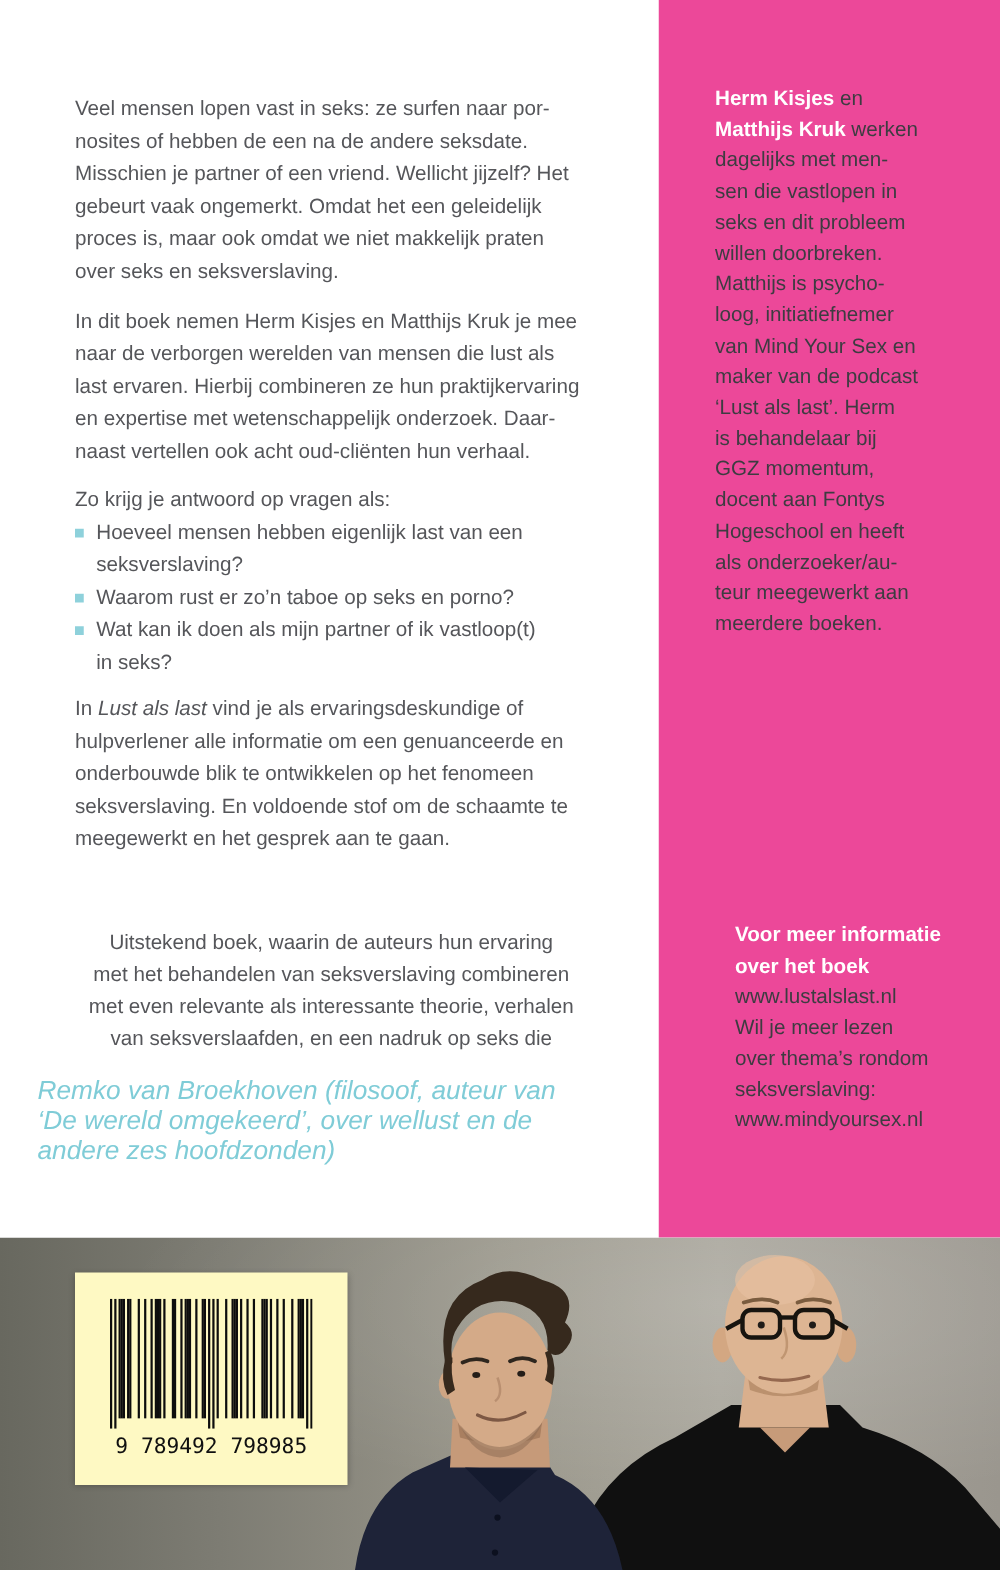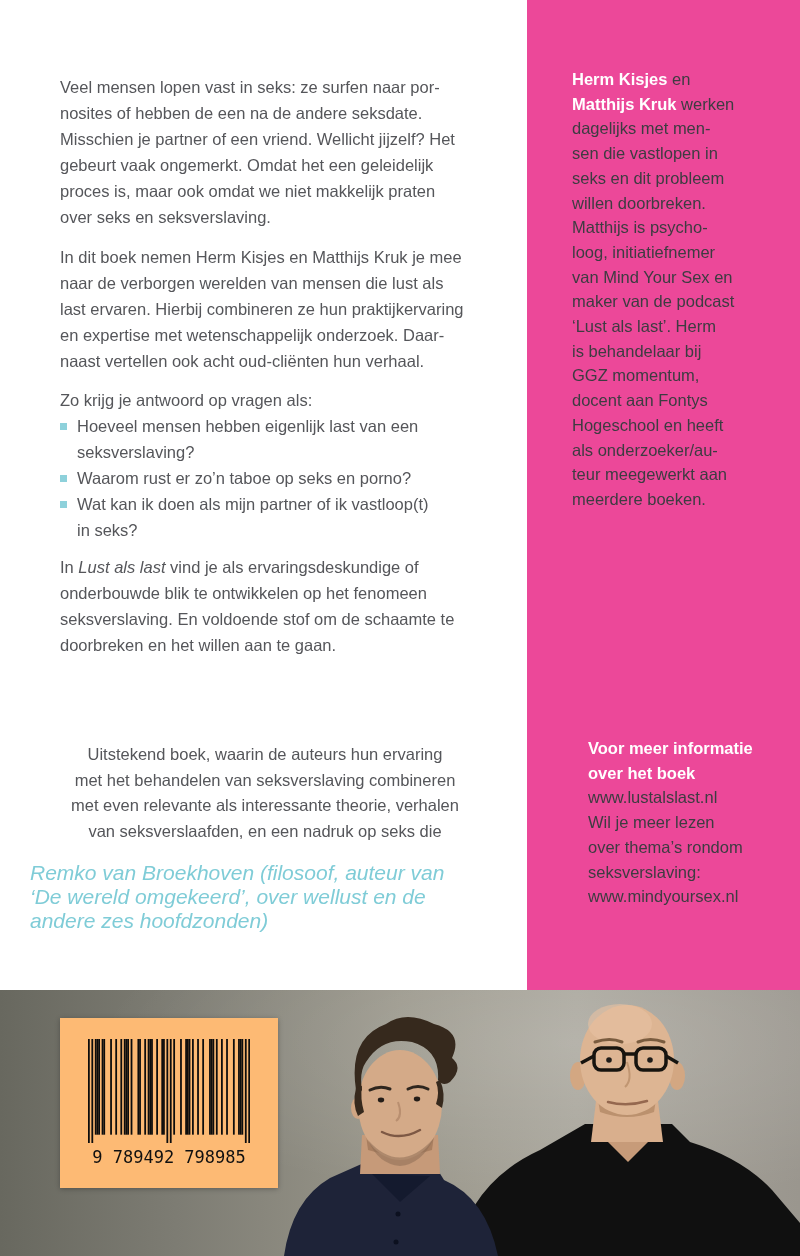--- a/index.html
+++ b/index.html
@@ -29,21 +29,21 @@
     color:#7fccd7;font-style:italic;font-size:21px;line-height:24px;}
 
   
   .pink-panel{position:absolute;left:527px;top:0;width:273px;height:990px;background:#ec4899;}
   #bio{position:absolute;left:45px;top:67px;font-size:16.5px;line-height:24.7px;color:#3d3c41;}
   #info{position:absolute;left:45px;top:736px;font-size:16.5px;line-height:24.7px;color:#3d3c41;margin-left:16px;}
 
   
   .photo-strip{position:absolute;left:0;top:990px;width:800px;height:266px;}
   .photo-strip svg{display:block;}
-  .barcode-box{position:absolute;left:60px;top:28px;width:218px;height:170px;background:#fdba74;
+  .barcode-box{position:absolute;left:60px;top:28px;width:218px;height:170px;background:#fef9c3;
     box-sizing:border-box;padding:21px 28px 8px;display:flex;flex-direction:column;align-items:center;
     box-shadow:0 1px 5px rgba(0,0,0,.28);}
   #bars{width:100%;height:104px;display:block;}
   .isbn{font-family:"DejaVu Sans Mono", monospace;font-size:17px;color:#101010;margin-top:4px;white-space:pre;}
 </style>
 </head>
 <body>
 
 <div class="top-section">
 
@@ -70,23 +70,24 @@
         <div class="q-line"><span class="bullet"></span><span>Hoeveel mensen hebben eigenlijk last van een</span></div>
         <div class="q-line"><span>seksverslaving?</span></div>
         <div class="q-line"><span class="bullet"></span><span>Waarom rust er zo’n taboe op seks en porno?</span></div>
         <div class="q-line"><span class="bullet"></span><span>Wat kan ik doen als mijn partner of ik vastloop(t)</span></div>
         <div class="q-line"><span>in seks?</span></div>
       </div>
   </div>
 
   <div id="closing" class="left-block">
       <div class="ln"><span>In </span><span class="it">Lust als last</span><span> vind je als ervaringsdeskundige of</span></div>
+      <div class="ln"><span>hulpverlener alle informatie om een genuanceerde en</span></div>
       <div class="ln"><span>onderbouwde blik te ontwikkelen op het fenomeen</span></div>
       <div class="ln"><span>seksverslaving. En voldoende stof om de schaamte te</span></div>
-      <div class="ln"><span>doorbreken en het willen aan te gaan.</span></div>
+      <div class="ln"><span>meegewerkt en het gesprek aan te gaan.</span></div>
     </div>
 
   <div id="quote" class="left-block">
       <div class="ln"><span>Uitstekend boek, waarin de auteurs hun ervaring</span></div>
       <div class="ln"><span>met het behandelen van seksverslaving combineren</span></div>
       <div class="ln"><span>met even relevante als interessante theorie, verhalen</span></div>
       <div class="ln"><span>van seksverslaafden, en een nadruk op seks die</span></div>
     </div>
 
   <div id="attribution">

